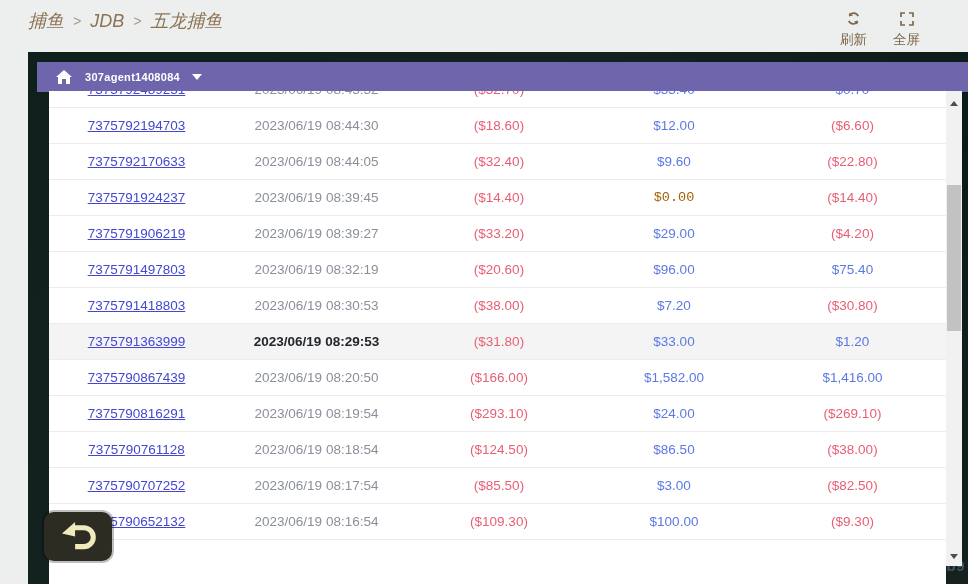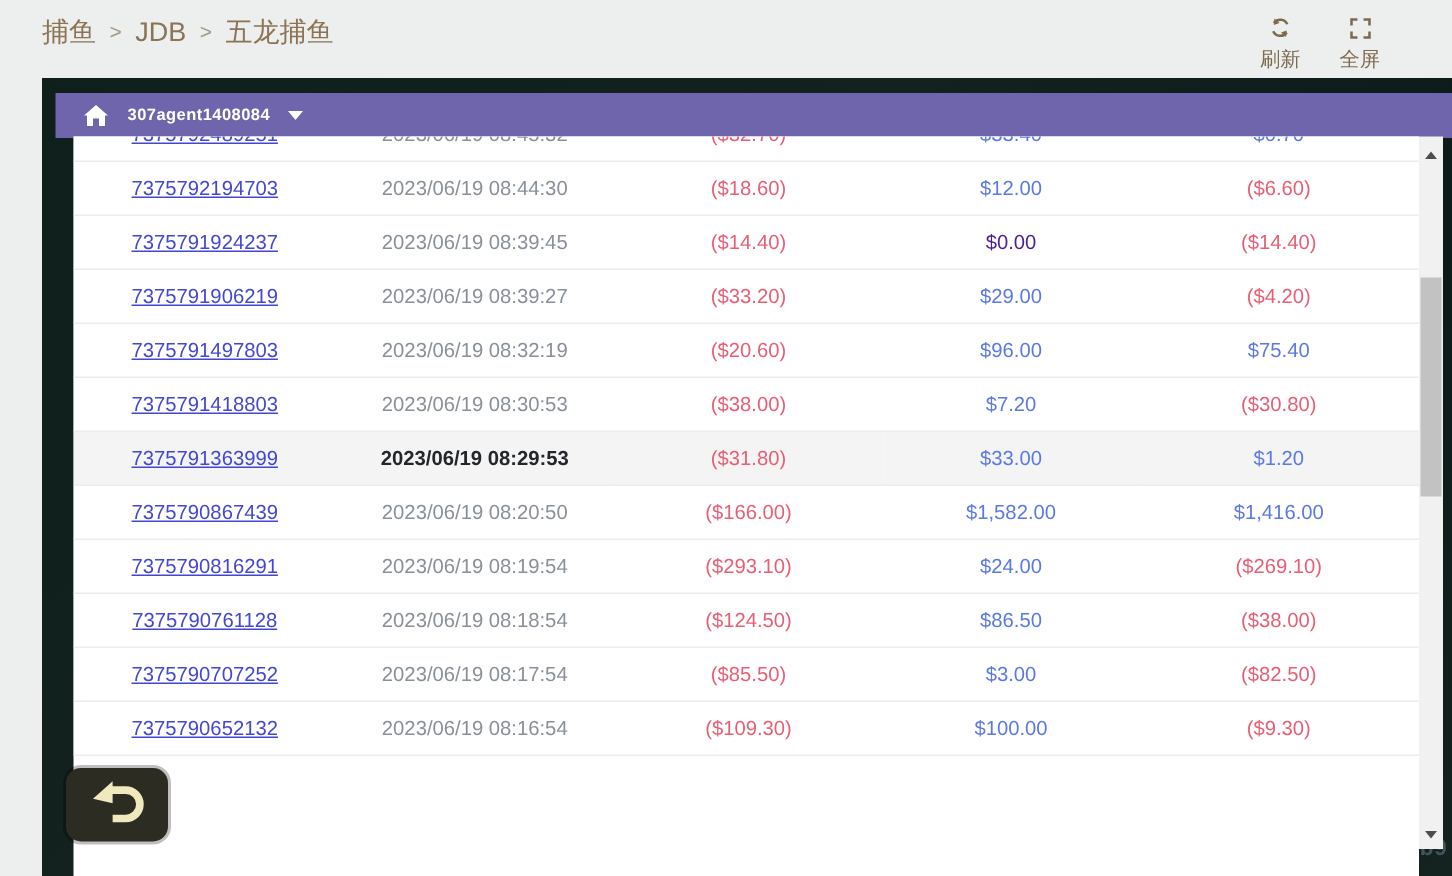--- a/index.html
+++ b/index.html
@@ -4,21 +4,21 @@
 <style>
   html,body{margin:0;padding:0;}
   body{
     width:968px;height:584px;overflow:hidden;position:relative;
     background:#edefee;
     font-family:"Liberation Sans","DejaVu Sans",sans-serif;
   }
   
   .breadcrumb{
     position:absolute;left:28px;top:9px;font-size:18px;color:#8c7355;
-    display:flex;align-items:center;gap:9px;
+    display:flex;align-items:center;gap:9px;font-style:italic;
   }
   .breadcrumb .crumb{color:#8c7355;cursor:pointer;}
   .breadcrumb .sep{color:#a39a88;font-size:14px;}
   .top-actions{
     position:absolute;left:840px;top:11px;width:160px;
     display:flex;align-items:center;gap:26px;
     color:#7d6a4e;font-size:13.5px;white-space:nowrap;
   }
   .top-actions .act{display:flex;align-items:center;gap:5px;cursor:pointer;flex-direction:column;}
   .top-actions svg{display:block;}
@@ -48,21 +48,21 @@
     height:35px;text-align:center;vertical-align:middle;
     border-bottom:1px solid #ececec;font-size:13.5px;padding:0;
   }
   table.grid tr{background:#fff;}
   table.grid tr.highlight{background:#f4f4f4;}
   table.grid tr.highlight .time{color:#23272c;font-weight:600;}
   td.id a{color:#4347d1;text-decoration:underline;cursor:pointer;}
   td.time{color:#8a9099;}
   td.money.neg{color:#e85f75;}
   td.money.pos{color:#5b79e3;}
-  td.money.zero{color:#4c1d95;}
+  td.money.zero{color:#a16207;font-family:Liberation Mono, monospace;}
   
   .vscroll{
     position:absolute;left:918px;top:39px;width:16px;height:475px;
     background:#f1f1f1;z-index:3;
   }
   .vscroll .btn{position:absolute;left:0;width:16px;height:16px;display:flex;align-items:center;justify-content:center;cursor:pointer;}
   .vscroll .btn.up{top:4px;}
   .vscroll .btn.down{bottom:2px;}
   .tri-up{width:0;height:0;border-left:4px solid transparent;border-right:4px solid transparent;border-bottom:5px solid #4d4d4d;}
   .tri-down{width:0;height:0;border-left:4px solid transparent;border-right:4px solid transparent;border-top:5px solid #4d4d4d;}
@@ -145,20 +145,27 @@
   </tr>
 
   <tr>
     <td class="id"><a>7375792194703</a></td>
     <td class="time">2023/06/19 08:44:30</td>
     <td class="money neg">($18.60)</td>
     <td class="money pos">$12.00</td>
     <td class="money neg">($6.60)</td>
   </tr>
 
+  <tr>
+    <td class="id"><a>7375792170633</a></td>
+    <td class="time">2023/06/19 08:44:05</td>
+    <td class="money neg">($32.40)</td>
+    <td class="money pos">$9.60</td>
+    <td class="money neg">($22.80)</td>
+  </tr>
 
   <tr>
     <td class="id"><a>7375791924237</a></td>
     <td class="time">2023/06/19 08:39:45</td>
     <td class="money neg">($14.40)</td>
     <td class="money zero">$0.00</td>
     <td class="money neg">($14.40)</td>
   </tr>
 
   <tr>

